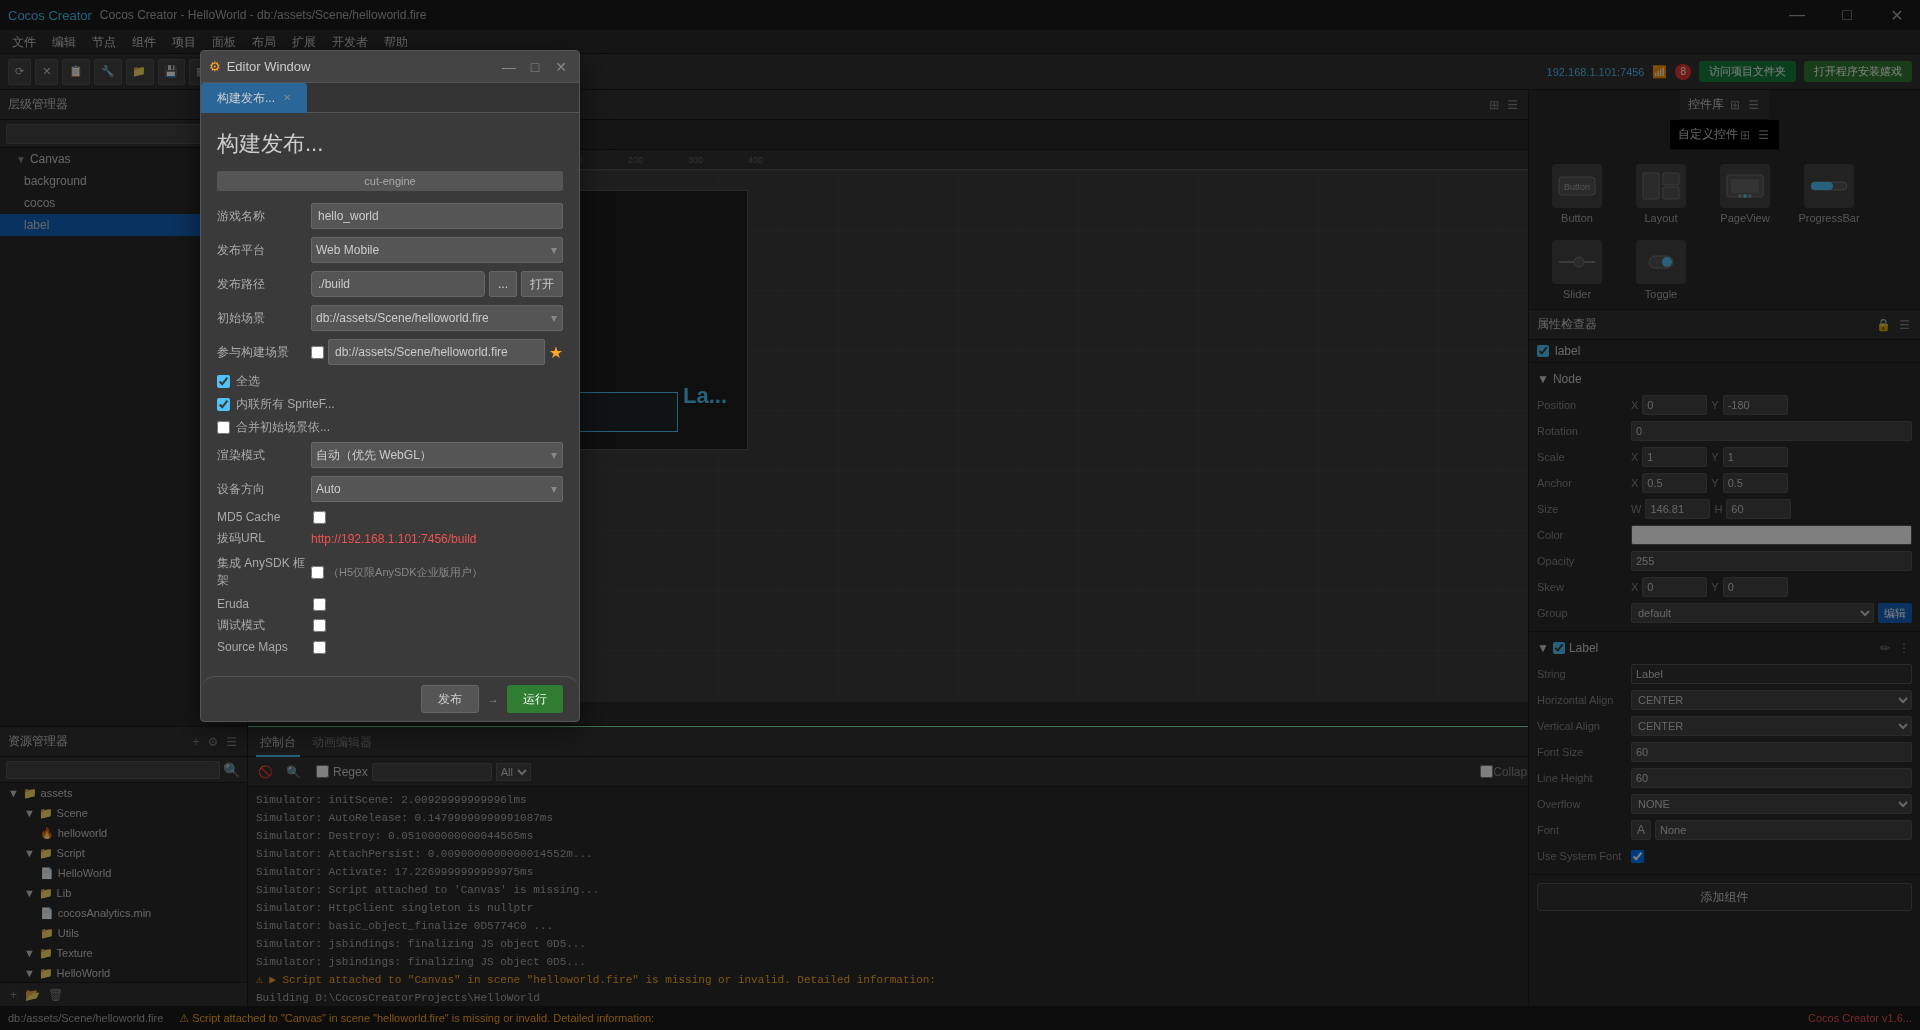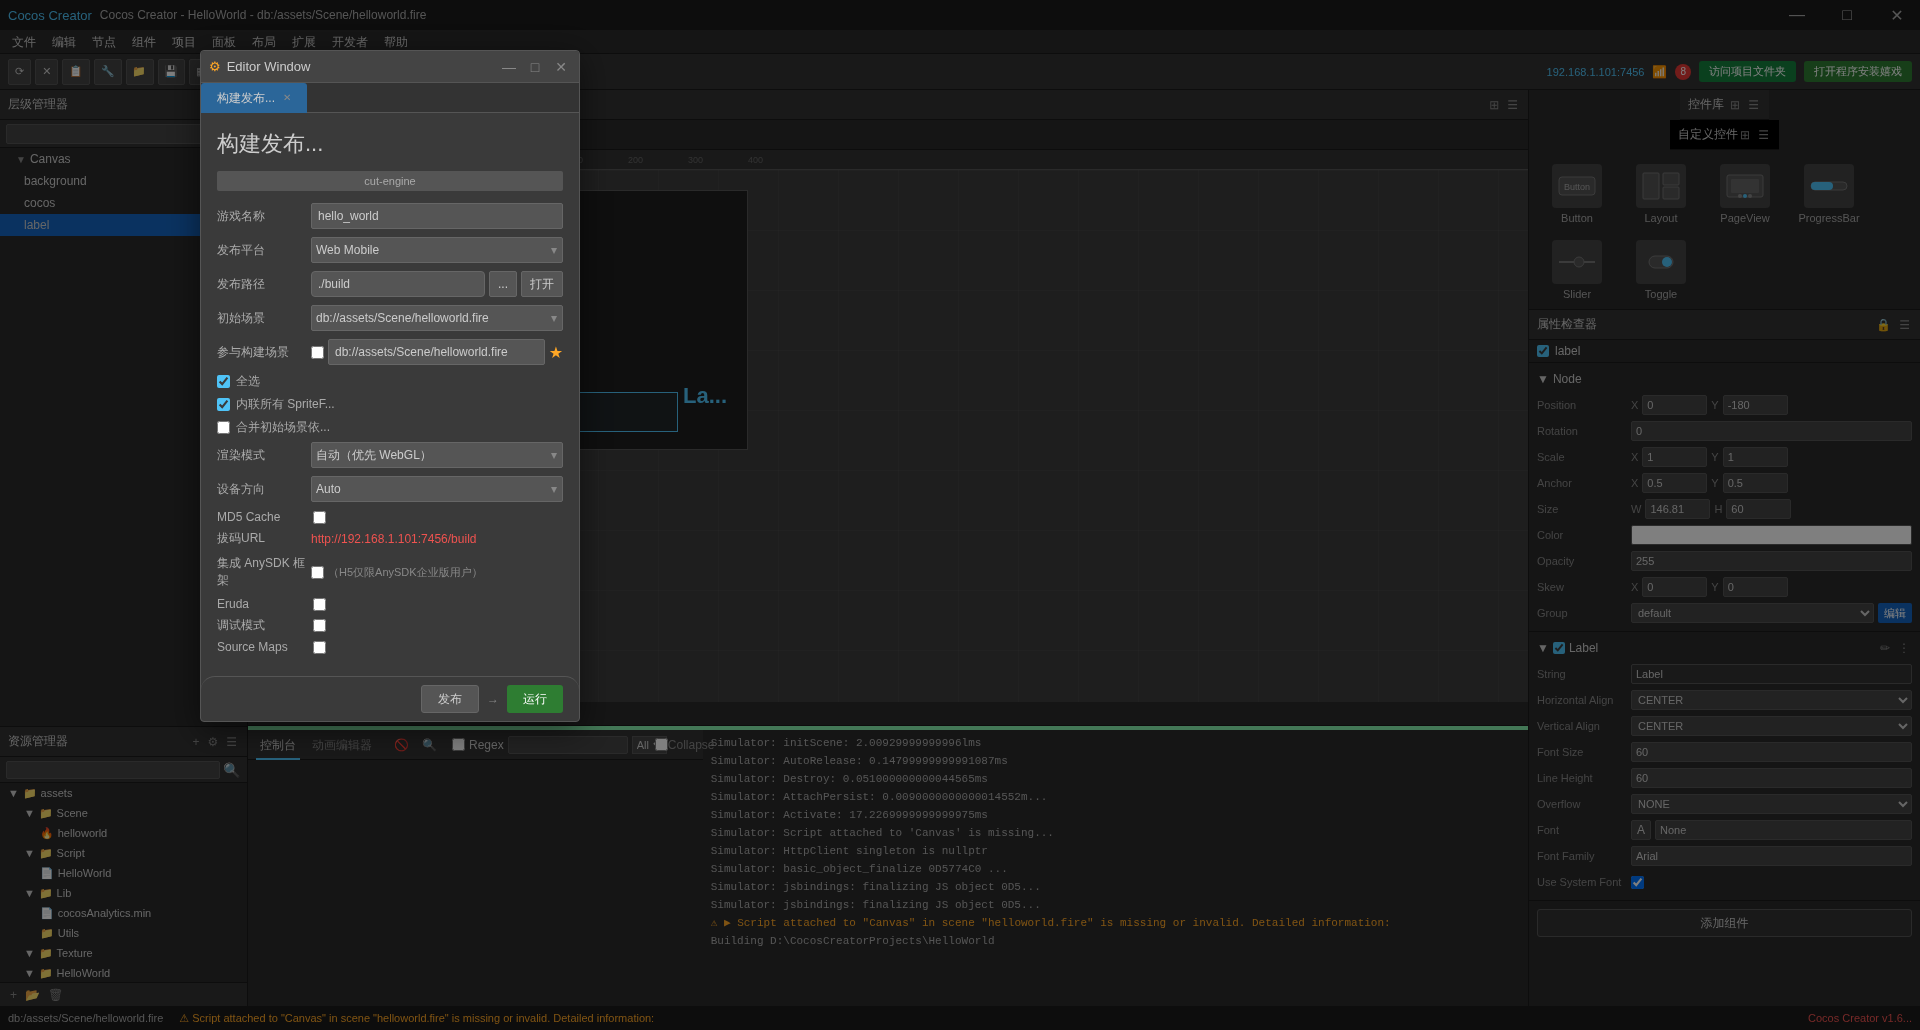--- a/index.html
+++ b/index.html
@@ -667,22 +667,23 @@
       flex: 1;
       min-height: 0;
       display: flex;
       flex-direction: column;
       position: relative;
     }
 
     
     #console-area {
       height: 280px;
-      border-top: 4px solid #86efac;
-      display: flex;
+      border-top: 1px solid #86efac;
+      display: flex;
+      flex-direction: column;
       overflow: hidden;
     }
 
     #console-toolbar {
       height: 30px;
       background: #333;
       display: flex;
       align-items: center;
       padding: 0 8px;
       border-bottom: 1px solid #1a1a1a;
@@ -1371,24 +1372,20 @@
         </div>
 
         <div class="prop-row">
           <span class="prop-label">Font</span>
           <div class="font-preview" style="flex:1; display:flex; gap:4px; align-items:center;">
             <div class="font-icon">A</div>
             <input type="text" class="prop-input" value="None" style="flex: 1 1 0%;">
           </div>
         </div>
 
-        <div class="prop-row">
-          <span class="prop-label">Font Family</span>
-          <input type="text" class="prop-input" value="Arial" style="">
-        </div>
 
         <div class="prop-row">
           <span class="prop-label">Use System Font</span>
           <input type="checkbox" checked="" style="">
         </div>
       </div>
 
       <div class="add-component-btn">
         <span>添加组件</span>
       </div>

